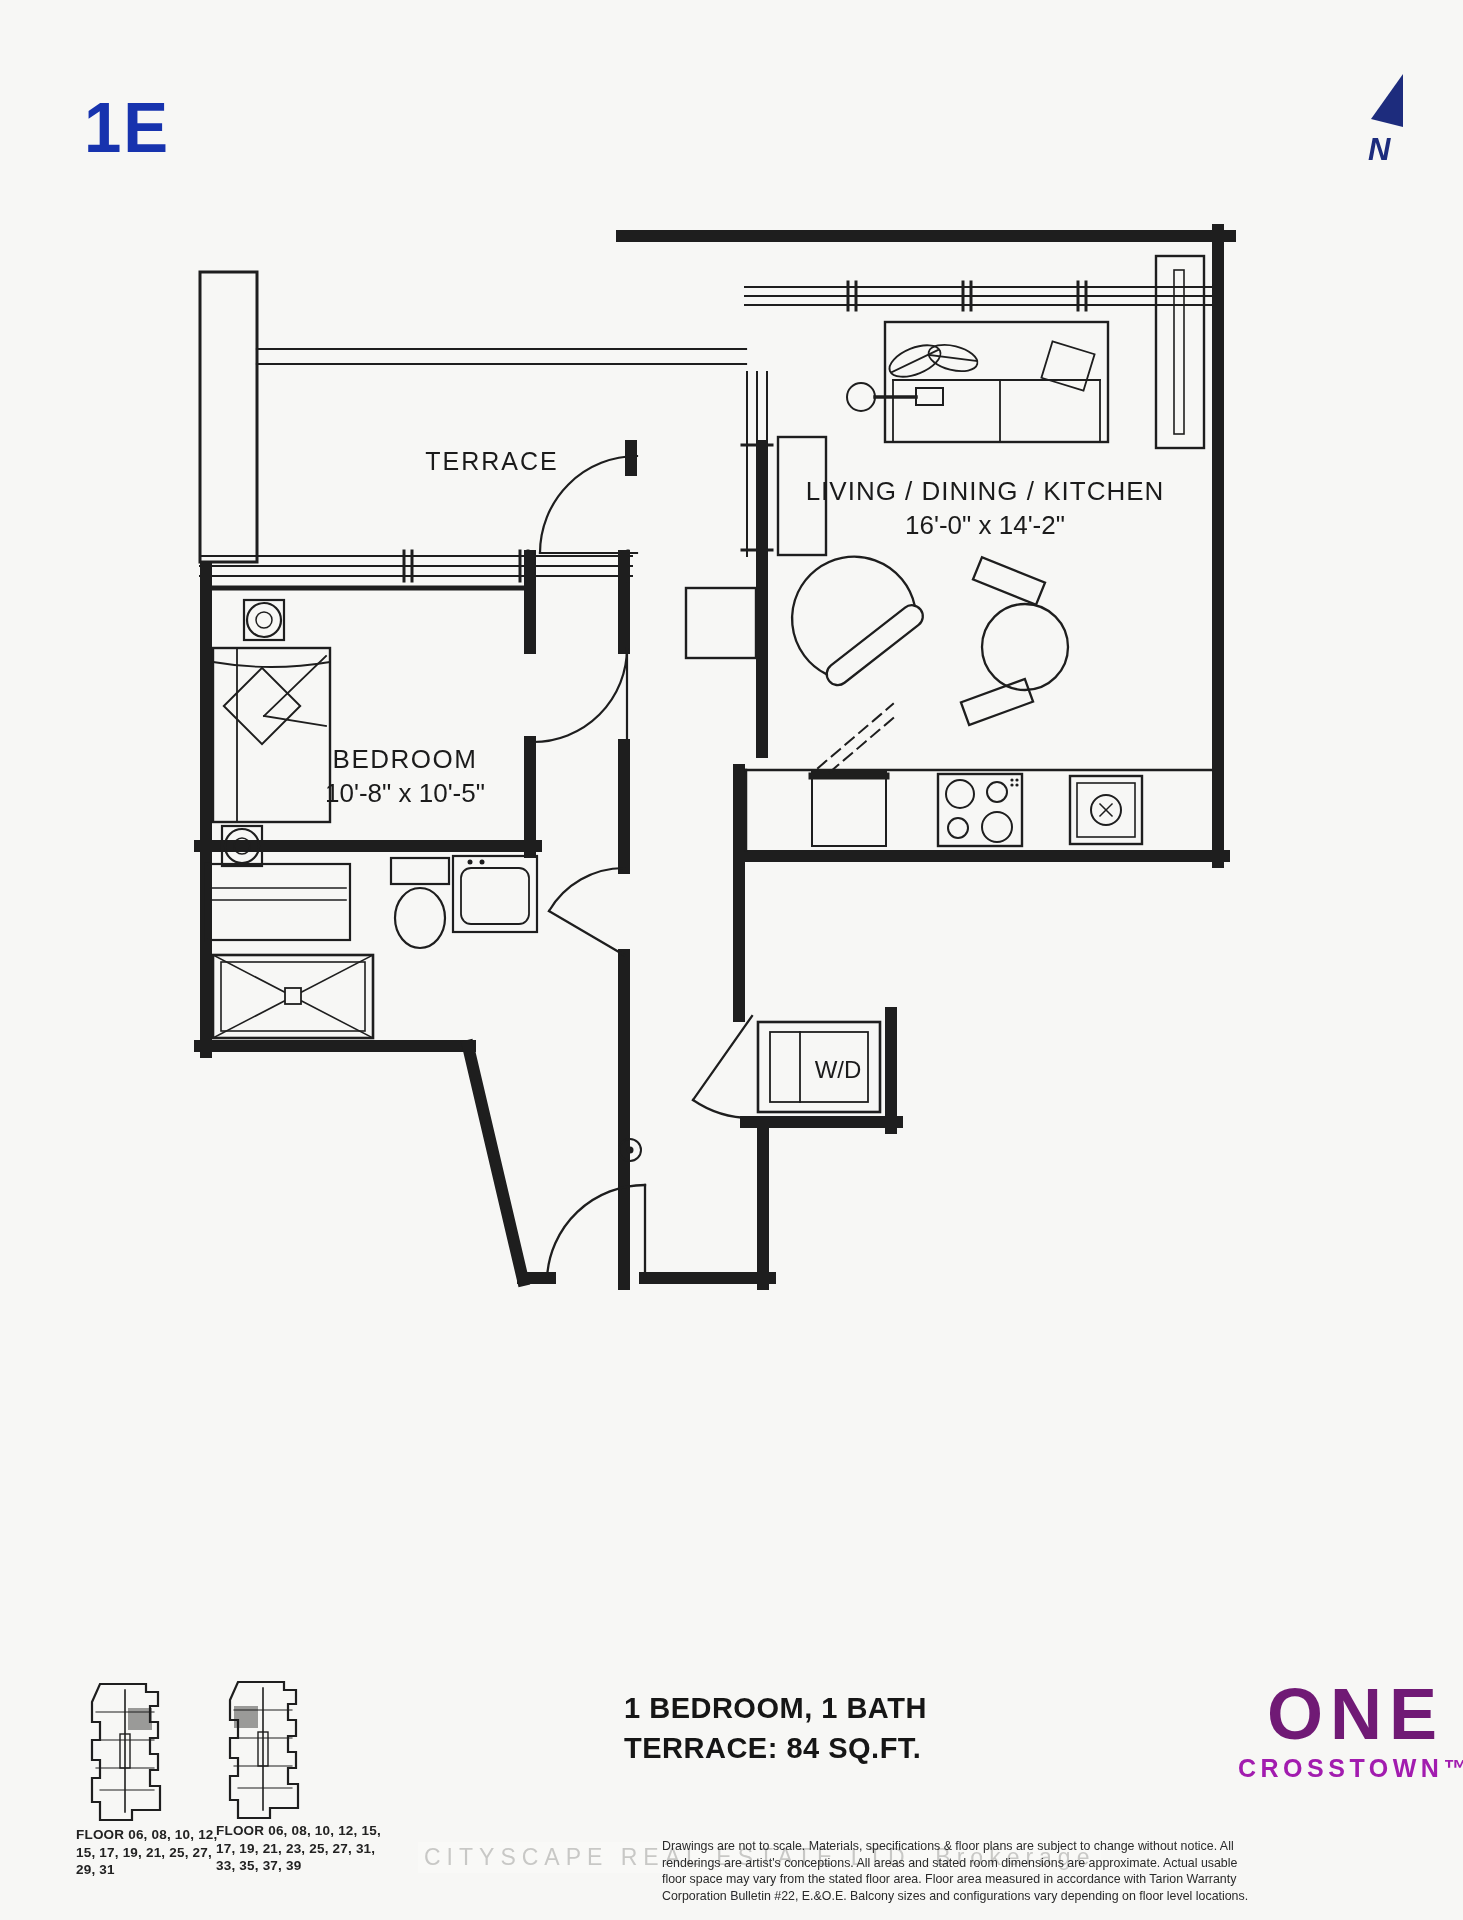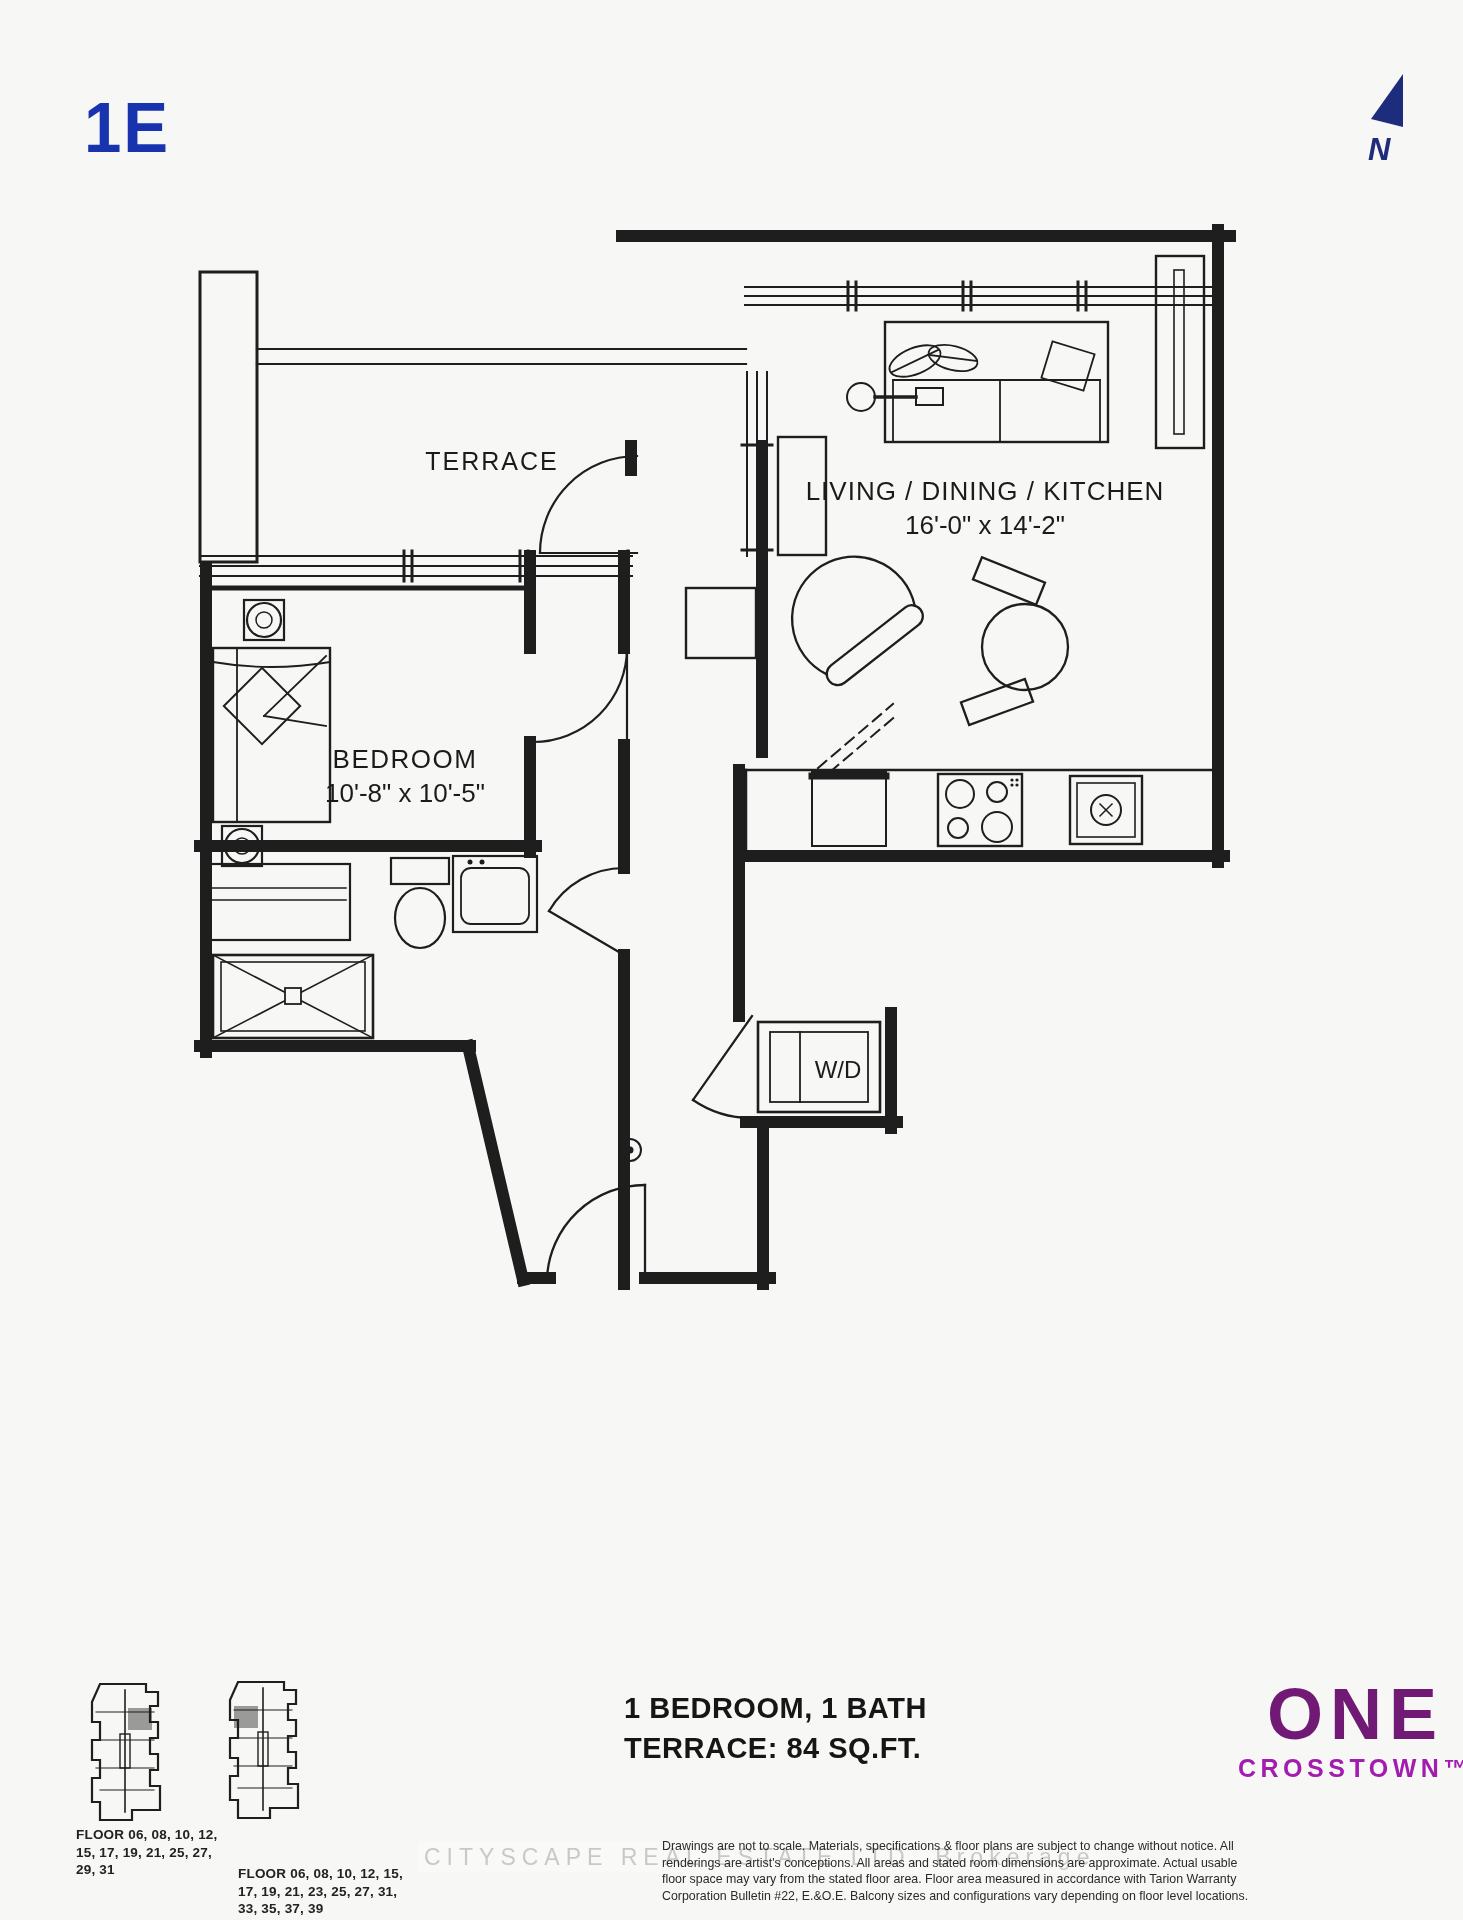--- a/index.html
+++ b/index.html
@@ -34,21 +34,21 @@
   }
   #brand-sub{
     font-size:25px;font-weight:bold;color:#a21caf;letter-spacing:4.5px;
     margin-top:4px;
   }
   .keyplan-text{
     font-size:13.5px;font-weight:bold;color:#222;line-height:1.3;
     letter-spacing:.2px;
   }
   #keyplan1-text{left:76px;top:1826px;width:152px;}
-  #keyplan2-text{left:216px;top:1865px;width:165px;margin-left:22px;}
+  #keyplan2-text{left:216px;top:1822px;width:165px;}
   #compass-n{
     left:1368px;top:132px;font-size:31px;font-weight:bold;font-style:italic;
     color:#1d2c7d;letter-spacing:1px;
   }
 </style>
 </head>
 <body>
 
 <div id="page">
 

